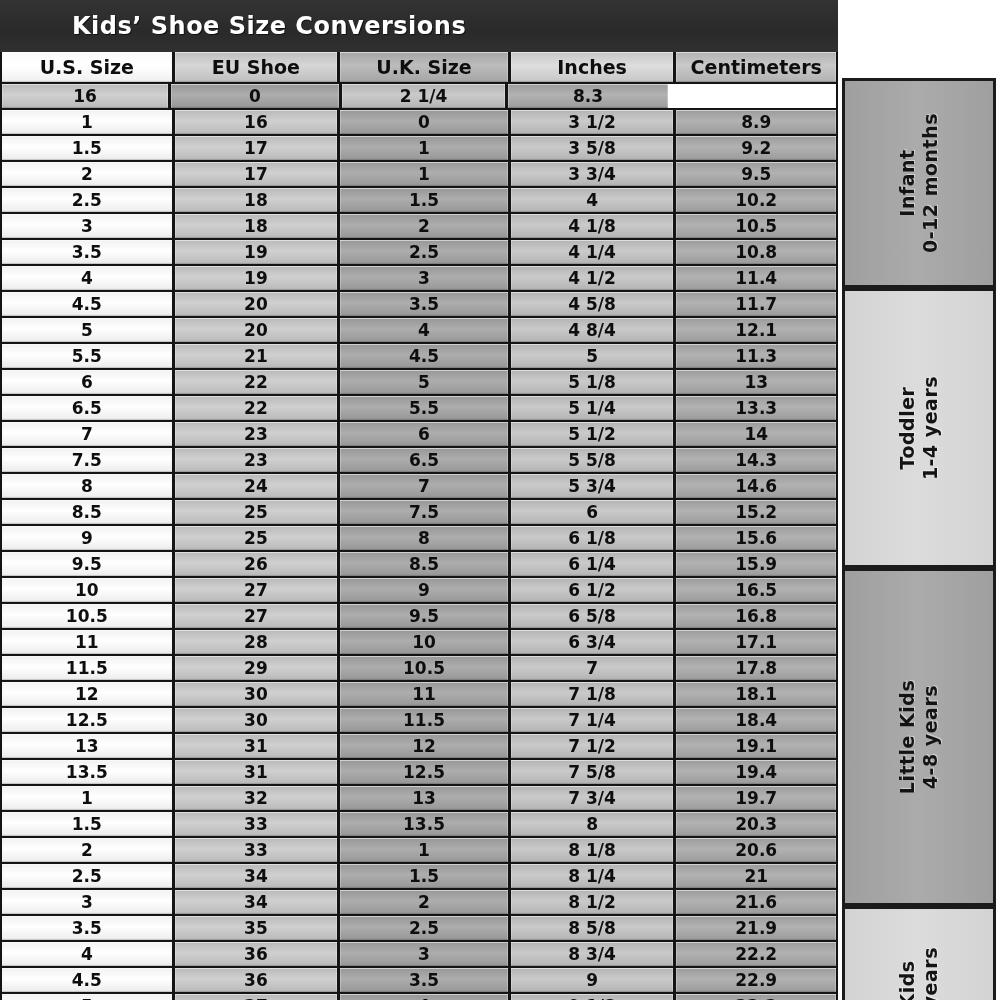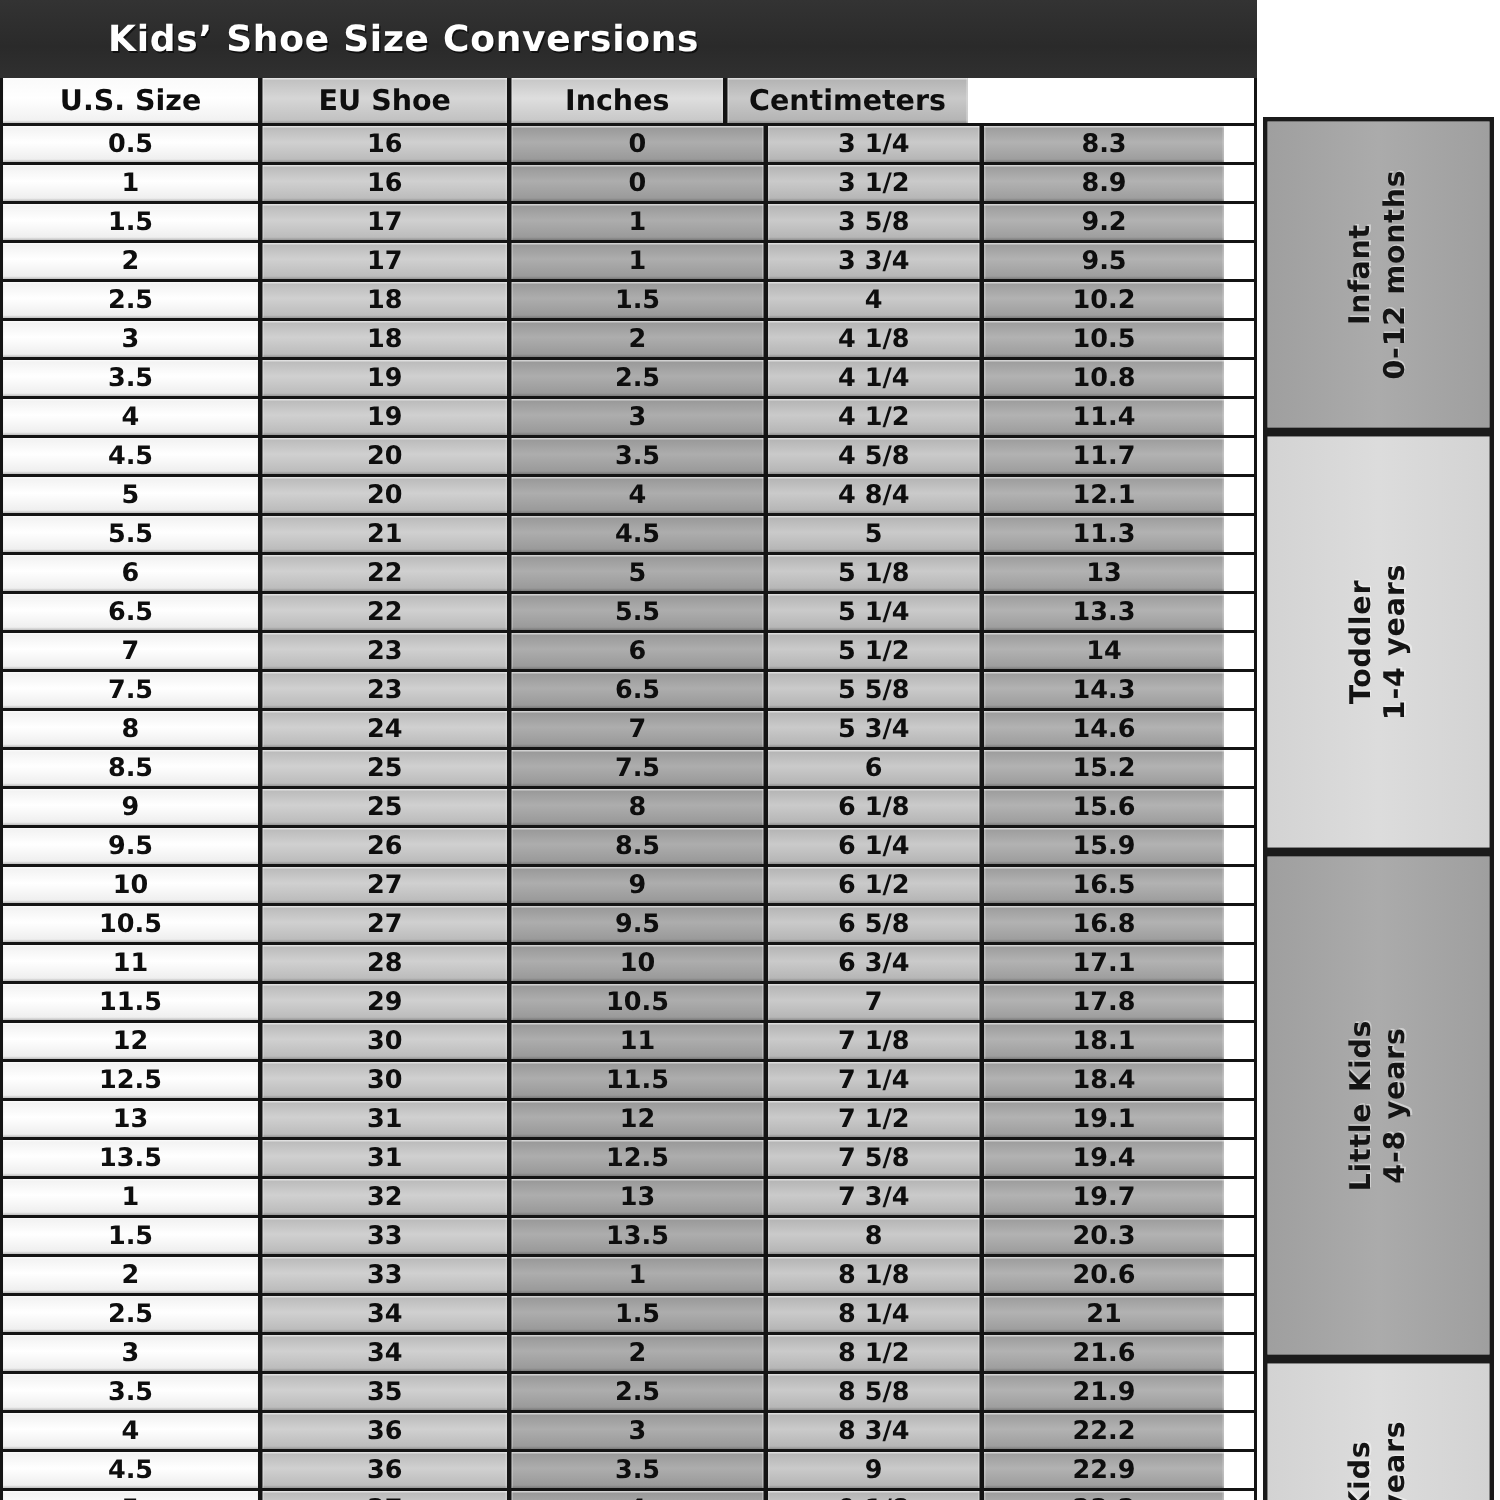--- a/index.html
+++ b/index.html
@@ -20,21 +20,21 @@
     box-sizing:border-box;}
   .row{display:flex;height:26px;border-top:2px solid #141414;box-sizing:border-box;}
   .row.header{height:30px;border-top:0;}
   .cell{box-sizing:border-box;display:flex;align-items:center;justify-content:center;
     font-weight:bold;font-size:17px;color:#0e0e0e;white-space:nowrap;overflow:hidden;
     box-shadow:inset 0 1px 0 rgba(255,255,255,.55),
                inset 0 -1px 1px rgba(0,0,0,.18),
                inset 1px 0 0 rgba(255,255,255,.30),
                inset -1px 0 0 rgba(255,255,255,.30);}
   .cell + .cell{border-left:3px solid #141414;}
-  .w0{width:170px;} .w1{width:166px;} .w2{width:171px;} .w3{width:144px;} .w4{width:163px;}
+  .w0{width:170px;} .w1{width:166px;} .w2{width:171px;} .w3{width:166px;} .w4{width:163px;}
 
   .c0{background:linear-gradient(180deg,#f1f1f1,#ffffff 45%,#ececec);text-align:center;}
   .c1{background:linear-gradient(180deg,#b9b9b9,#d0d0d0 45%,#b9b9b9);}
   .c2{background:linear-gradient(180deg,#979797,#adadad 45%,#979797);}
   .c3{background:linear-gradient(180deg,#b3b3b3,#cacaca 45%,#b3b3b3);}
   .c4{background:linear-gradient(180deg,#9b9b9b,#b2b2b2 45%,#9b9b9b);}
 
   .header .cell{font-size:19px;}
   .header .c0{background:linear-gradient(180deg,#fafafa,#ffffff 45%,#f0f0f0);}
   .header .c1{background:linear-gradient(180deg,#bfbfbf,#d6d6d6 45%,#bfbfbf);}
@@ -60,29 +60,29 @@
 <body>
 
 <div class="title-band">
   <div class="title">Kids’ Shoe Size Conversions</div>
 </div>
 
 <div class="table">
   <div class="row header">
       <div class="cell w0 c0">U.S. Size</div>
       <div class="cell w1 c1">EU Shoe</div>
+      <div class="cell w2 c2">U.K. Size</div>
       <div class="cell w3 c3">Inches</div>
       <div class="cell w4 c4">Centimeters</div>
     </div>
   <div id="tbody">
       <div class="row">
-        <div class="cell w0 c0">0.5</div>
         <div class="cell w1 c1">16</div>
         <div class="cell w2 c2">0</div>
-        <div class="cell w3 c3">3 1/4</div>
+        <div class="cell w3 c3">2 1/4</div>
         <div class="cell w4 c4">8.3</div>
       </div>
       <div class="row">
         <div class="cell w0 c0">1</div>
         <div class="cell w1 c1">16</div>
         <div class="cell w2 c2">0</div>
         <div class="cell w3 c3">3 1/2</div>
         <div class="cell w4 c4">8.9</div>
       </div>
       <div class="row">

